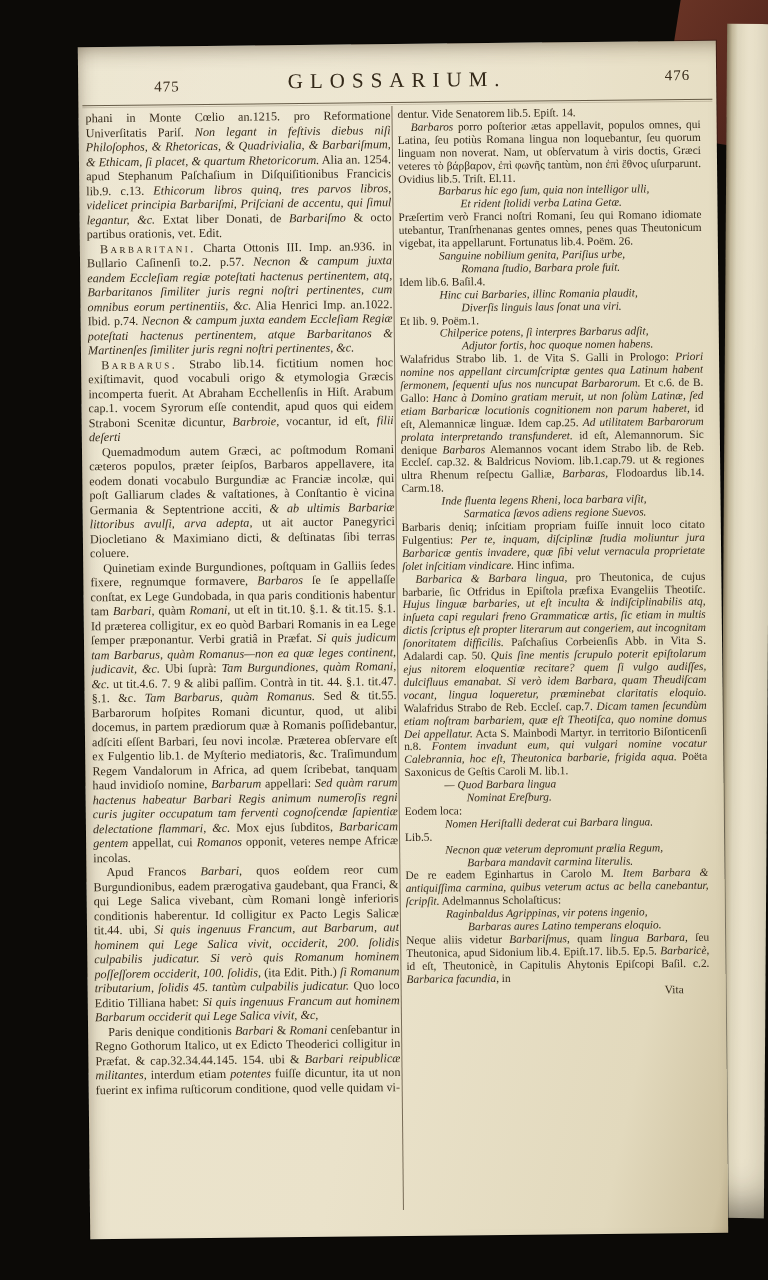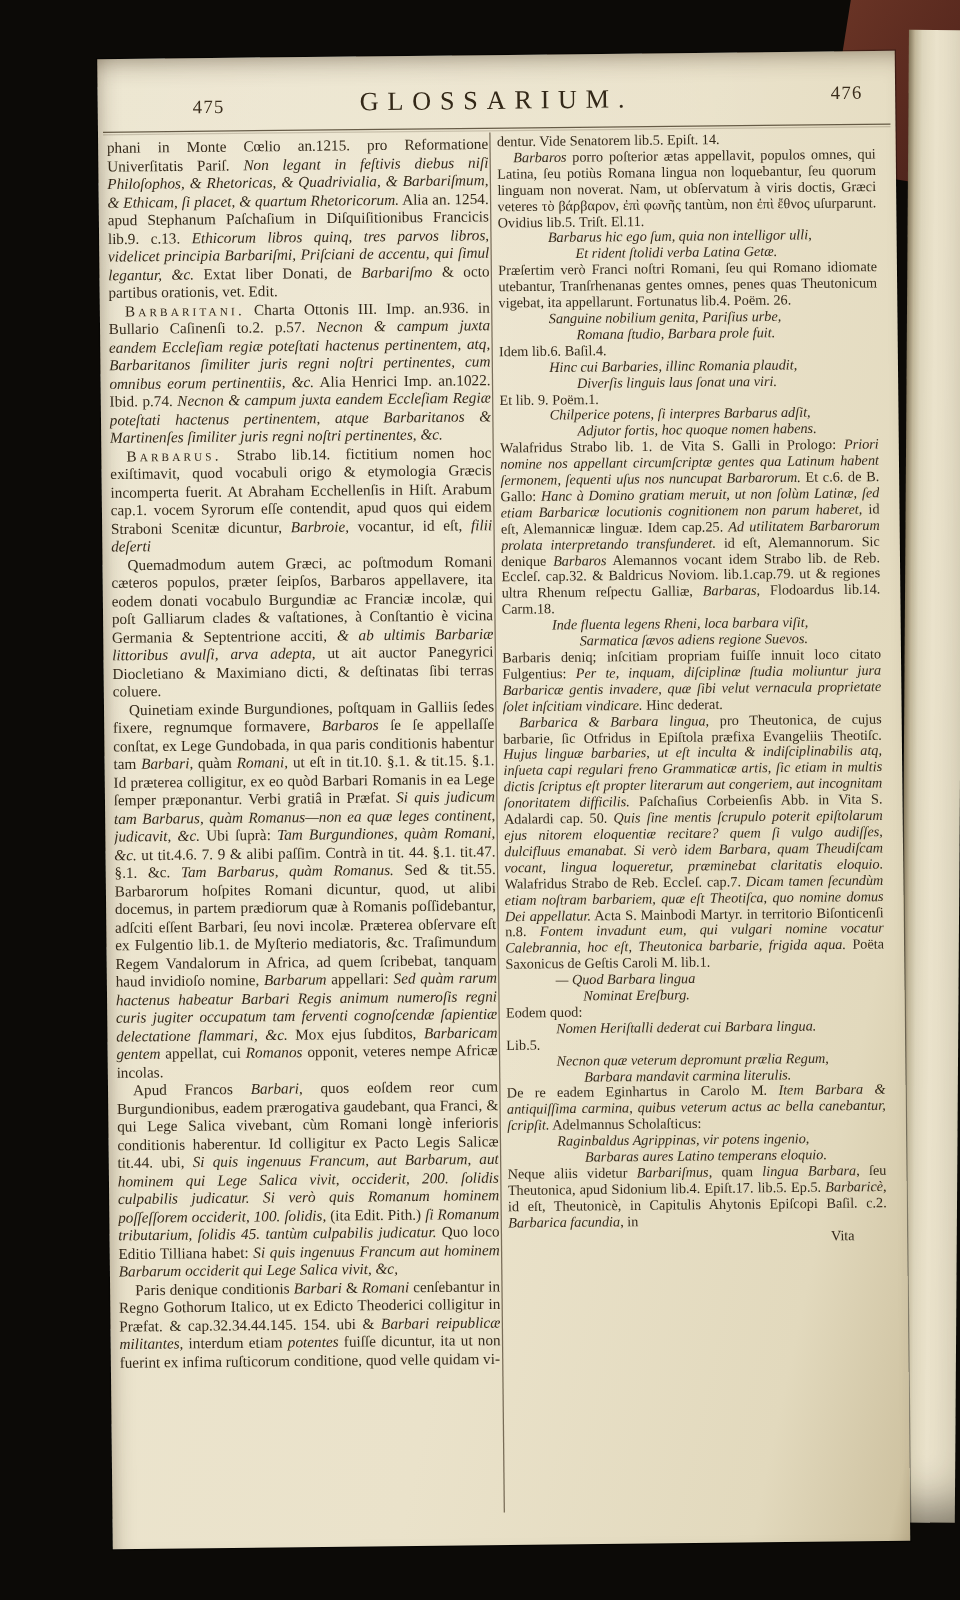--- a/index.html
+++ b/index.html
@@ -98,27 +98,27 @@
       <div class="para"><span class="seg-r">Et lib. 9. Poëm.1.</span></div>
       <div class="verse">
         <div class="verse-line">Chilperice potens, ſi interpres Barbarus adſit,</div>
         <div class="verse-line">Adjutor fortis, hoc quoque nomen habens.</div>
       </div>
       <div class="para"><span class="seg-r">Walafridus Strabo lib. 1. de Vita S. Galli in Prologo: </span><span class="seg-i">Priori nomine nos appellant circumſcriptæ gentes qua Latinum habent ſermonem, ſequenti uſus nos nuncupat Barbarorum.</span><span class="seg-r"> Et c.6. de B. Gallo: </span><span class="seg-i">Hanc à Domino gratiam meruit, ut non ſolùm Latinæ, ſed etiam Barbaricæ locutionis cognitionem non parum haberet,</span><span class="seg-r"> id eſt, Alemannicæ linguæ. Idem cap.25. </span><span class="seg-i">Ad utilitatem Barbarorum prolata interpretando transfunderet.</span><span class="seg-r"> id eſt, Alemannorum. Sic denique </span><span class="seg-i">Barbaros</span><span class="seg-r"> Alemannos vocant idem Strabo lib. de Reb. Eccleſ. cap.32. &amp; Baldricus Noviom. lib.1.cap.79. ut &amp; regiones ultra Rhenum reſpectu Galliæ, </span><span class="seg-i">Barbaras,</span><span class="seg-r"> Flodoardus lib.14. Carm.18.</span></div>
       <div class="verse">
         <div class="verse-line">Inde fluenta legens Rheni, loca barbara viſit,</div>
         <div class="verse-line">Sarmatica ſævos adiens regione Suevos.</div>
       </div>
-      <div class="para"><span class="seg-r">Barbaris deniq; inſcitiam propriam fuiſſe innuit loco citato Fulgentius: </span><span class="seg-i">Per te, inquam, diſciplinæ ſtudia moliuntur jura Barbaricæ gentis invadere, quæ ſibi velut vernacula proprietate ſolet inſcitiam vindicare.</span><span class="seg-r"> Hinc dederat.</span></div>
+      <div class="para"><span class="seg-r">Barbaris deniq; inſcitiam propriam fuiſſe innuit loco citato Fulgentius: </span><span class="seg-i">Per te, inquam, diſciplinæ ſtudia moliuntur jura Barbaricæ gentis invadere, quæ ſibi velut vernacula proprietate ſolet inſcitiam vindicare.</span><span class="seg-r"> Hinc infima.</span></div>
       <div class="para indent"><span class="seg-i">Barbarica &amp; Barbara lingua,</span><span class="seg-r"> pro Theutonica, de cujus barbarie, ſic Otfridus in Epiſtola præfixa Evangeliis Theotiſc. </span><span class="seg-i">Hujus linguæ barbaries, ut eſt inculta &amp; indiſciplinabilis atq, inſueta capi regulari freno Grammaticæ artis, ſic etiam in multis dictis ſcriptus eſt propter literarum aut congeriem, aut incognitam ſonoritatem difficilis.</span><span class="seg-r"> Paſchaſius Corbeienſis Abb. in Vita S. Adalardi cap. 50. </span><span class="seg-i">Quis ſine mentis ſcrupulo poterit epiſtolarum ejus nitorem eloquentiæ recitare? quem ſi vulgo audiſſes, dulcifluus emanabat. Si verò idem Barbara, quam Theudiſcam vocant, lingua loqueretur, præminebat claritatis eloquio.</span><span class="seg-r"> Walafridus Strabo de Reb. Eccleſ. cap.7. </span><span class="seg-i">Dicam tamen ſecundùm etiam noſtram barbariem, quæ eſt Theotiſca, quo nomine domus Dei appellatur.</span><span class="seg-r"> Acta S. Mainbodi Martyr. in territorio Biſonticenſi n.8. </span><span class="seg-i">Fontem invadunt eum, qui vulgari nomine vocatur Calebrannia, hoc eſt, Theutonica barbarie, frigida aqua.</span><span class="seg-r"> Poëta Saxonicus de Geſtis Caroli M. lib.1.</span></div>
       <div class="verse">
         <div class="verse-line">— Quod Barbara lingua</div>
         <div class="verse-line">Nominat Ereſburg.</div>
       </div>
-      <div class="para"><span class="seg-r">Eodem quod:</span></div>
+      <div class="para"><span class="seg-r">Eodem loca:</span></div>
       <div class="verse">
         <div class="verse-line">Nomen Heriſtalli dederat cui Barbara lingua.</div>
       </div>
       <div class="para"><span class="seg-r">Lib.5.</span></div>
       <div class="verse">
         <div class="verse-line">Necnon quæ veterum depromunt prælia Regum,</div>
         <div class="verse-line">Barbara mandavit carmina literulis.</div>
       </div>
       <div class="para"><span class="seg-r">De re eadem Eginhartus in Carolo M. </span><span class="seg-i">Item Barbara &amp; antiquiſſima carmina, quibus veterum actus ac bella canebantur, ſcripſit.</span><span class="seg-r"> Adelmannus Scholaſticus:</span></div>
       <div class="verse">

